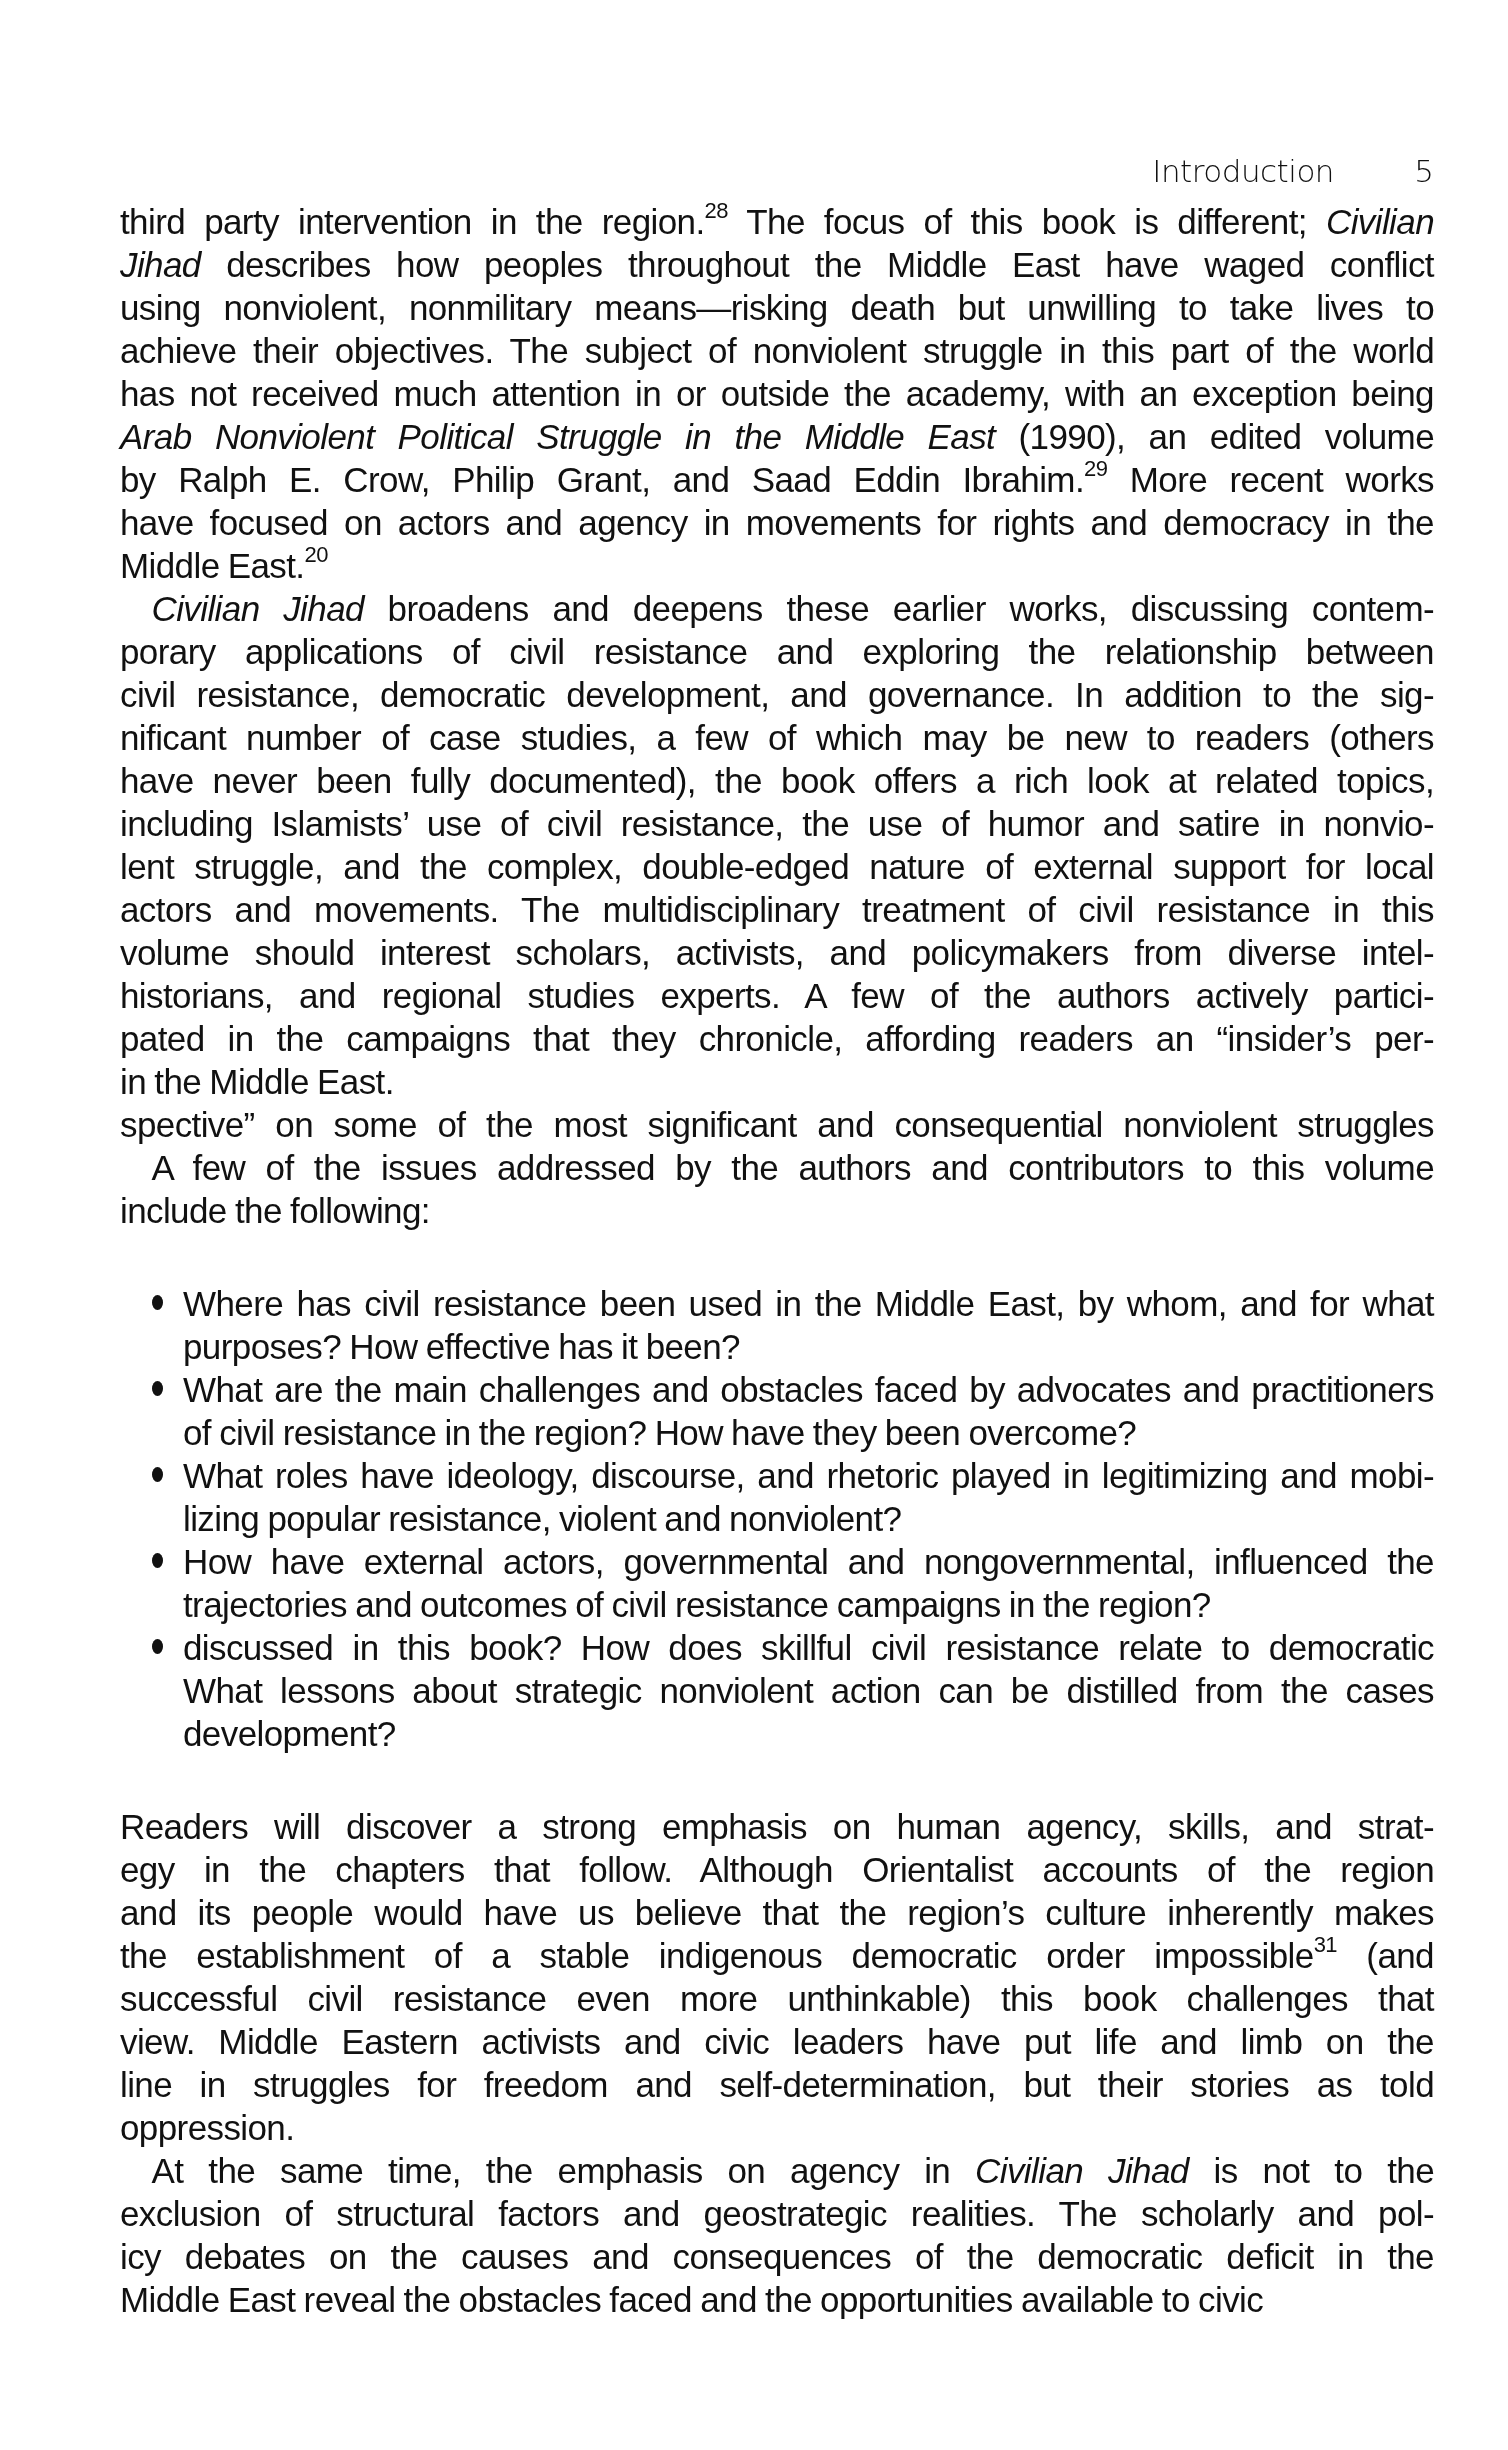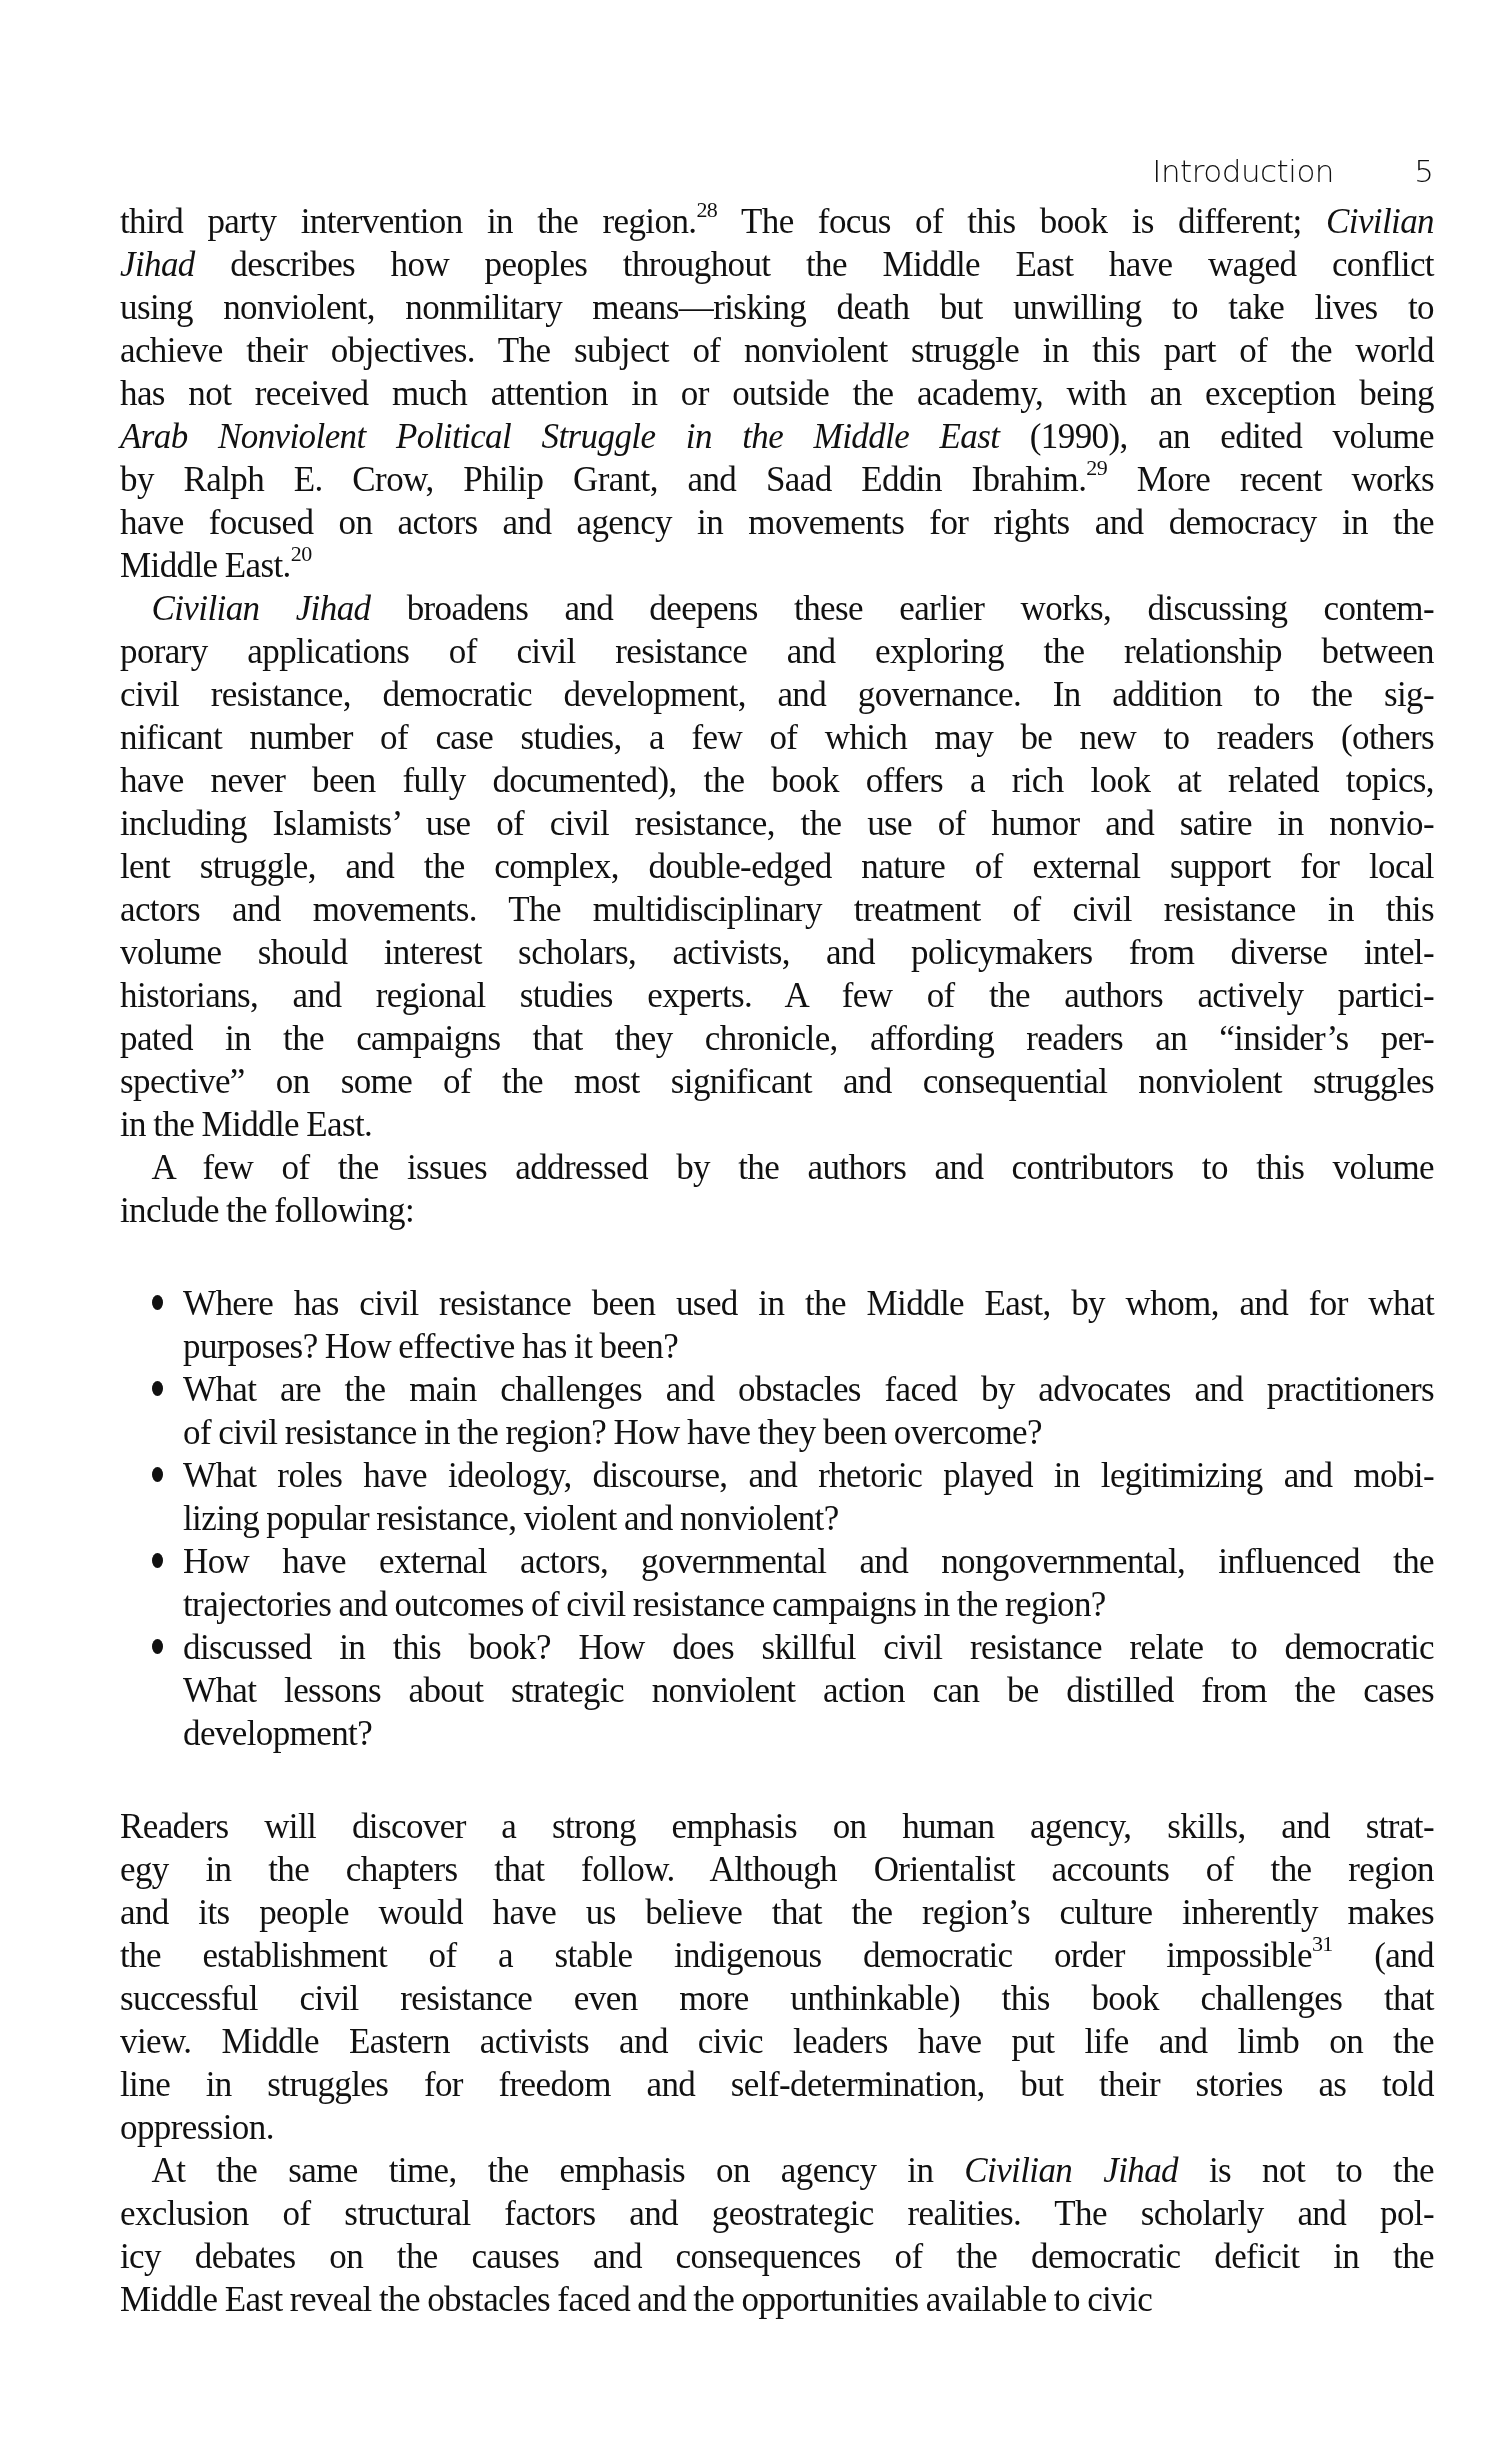--- a/index.html
+++ b/index.html
@@ -1,20 +1,20 @@
 <!DOCTYPE html>
 <html style="font-size:15px"><head>
 <meta charset="utf-8">
 <style>
   html, body { margin: 0; padding: 0; background: #ffffff; }
   body { width: 1509px; height: 2450px; position: relative; overflow: hidden; color: #111; }
   .header { position: absolute; top: 109px; left: 0; width: 1434px; height: 41px; font-family: "DejaVu Sans", sans-serif; font-weight: 300; font-size: 31px; color: #111; margin-top: 44px; }
   .header .title { position: absolute; right: 100px; top: 0; letter-spacing: -0.5px; }
   .header .pnum { position: absolute; right: 0; top: 0; }
-  .body { position: absolute; left: 120px; top: 200px; width: 1314px; font-family: Liberation Serif, serif; font-size: 35px; line-height: 43px; }
+  .body { position: absolute; left: 120px; top: 200px; width: 1314px; font-family: Liberation Sans, sans-serif; font-size: 35px; line-height: 43px; }
   .ln { display: block; height: 43px; white-space: nowrap; text-align: justify; text-align-last: justify; letter-spacing: -0.6px; word-spacing: -0.9px; }
   .ln.last { text-align-last: left; }
   .ln.indent { padding-left: 31.5px; }
   .gap { height: 50px; }
   .bullets { padding-left: 31.5px; }
   .bullet-item { position: relative; padding-left: 31.5px; }
   .bullet-dot { position: absolute; left: 0; top: 13px; width: 11px; height: 15px; border-radius: 50%; background: #111; }
   i { font-style: italic; }
   sup { font-size: 22px; line-height: 0; position: relative; top: -3.7px; vertical-align: super; }
 </style>
@@ -44,22 +44,22 @@
         <span class="ln "><span>porary applications of civil resistance and exploring the relationship between</span></span>
         <span class="ln "><span>civil resistance, democratic development, and governance. In addition to the sig-</span></span>
         <span class="ln "><span>nificant number of case studies, a few of which may be new to readers (others</span></span>
         <span class="ln "><span>have never been fully documented), the book offers a rich look at related topics,</span></span>
         <span class="ln "><span>including Islamists’ use of civil resistance, the use of humor and satire in nonvio-</span></span>
         <span class="ln "><span>lent struggle, and the complex, double-edged nature of external support for local</span></span>
         <span class="ln "><span>actors and movements. The multidisciplinary treatment of civil resistance in this</span></span>
         <span class="ln "><span>volume should interest scholars, activists, and policymakers from diverse intel-</span></span>
         <span class="ln "><span>historians, and regional studies experts. A few of the authors actively partici-</span></span>
         <span class="ln "><span>pated in the campaigns that they chronicle, affording readers an “insider’s per-</span></span>
+        <span class="ln  last"><span>in the Middle East.</span></span>
         <span class="ln "><span>spective” on some of the most significant and consequential nonviolent struggles</span></span>
-        <span class="ln  last"><span>in the Middle East.</span></span>
       </div>
       <div>
         <span class="ln  indent"><span>A few of the issues addressed by the authors and contributors to this volume</span></span>
         <span class="ln  last"><span>include the following:</span></span>
       </div>
     </div>
   <div class="gap"></div>
   <div id="bullet-list" class="bullets">
       <div class="bullet-item">
         <span class="bullet-dot"></span>

